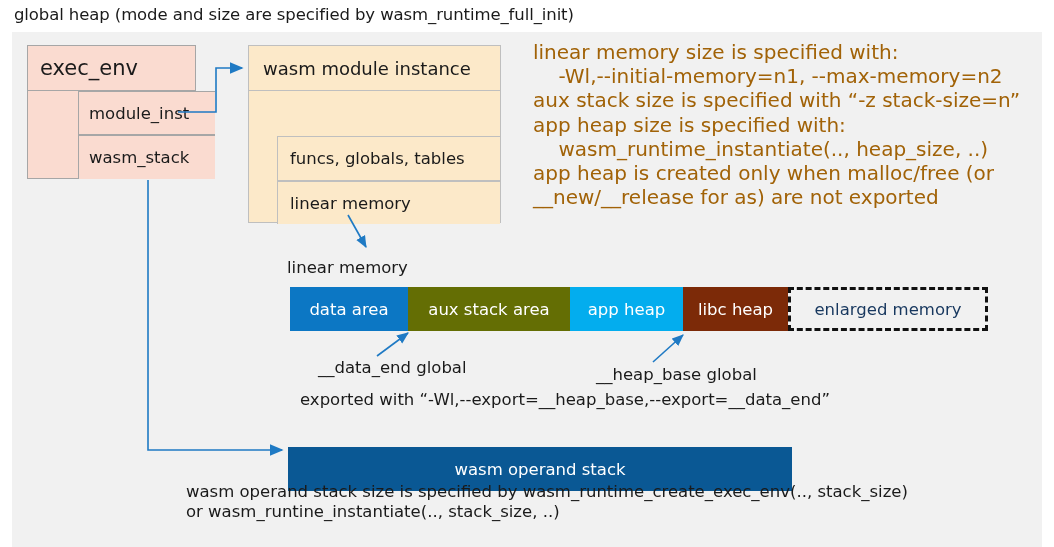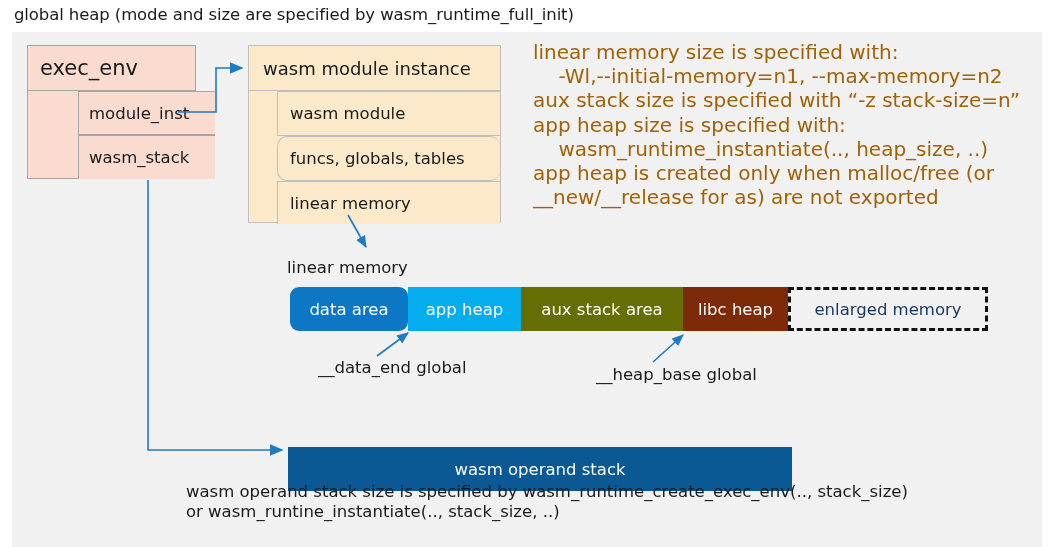--- a/index.html
+++ b/index.html
@@ -121,21 +121,21 @@
     background: #fce9c9;
     border: 1px solid #bfbfbf;
     border-right: none;
     display: flex;
     align-items: center;
     padding-left: 12px;
     font-size: 16.5px;
     color: #1a1a1a;
   }
   .wmi-field.g1 { top: 45px; }
-  .wmi-field.g2 { top: 90px; border-radius: 10px; }
+  .wmi-field.g2 { top: 90px; }
   .wmi-field.g3 { top: 135px; height: 43px; border-bottom: none; }
 
   
   .notes {
     position: absolute;
     left: 533px;
     top: 40px;
     width: 500px;
     font-size: 20px;
     line-height: 24.2px;
@@ -232,44 +232,44 @@
   <div class="title">global heap (mode and size are specified by wasm_runtime_full_init)</div>
 
   <div class="box execenv-outer" style="background: rgb(250, 219, 208);">
     <div class="execenv-header">exec_env</div>
     <div class="execenv-field f1" style="background: rgb(250, 219, 208);">module_inst</div>
     <div class="execenv-field f2" style="background: rgb(250, 219, 208);">wasm_stack</div>
   </div>
 
   <div class="box wmi-outer" style="background: rgb(252, 233, 201);">
     <div class="wmi-header">wasm module instance</div>
-    <div class="wmi-field g1" style="background: rgb(252, 233, 201);">wasm module</div>
     <div class="wmi-field g2" style="background: rgb(252, 233, 201);">funcs, globals, tables</div>
     <div class="wmi-field g3" style="background: rgb(252, 233, 201);">linear memory</div>
   </div>
 
   <div class="notes">linear memory size is specified with:
     -Wl,--initial-memory=n1, --max-memory=n2
 aux stack size is specified with “-z stack-size=n”
 app heap size is specified with:
     wasm_runtime_instantiate(.., heap_size, ..)
 app heap is created only when malloc/free (or
 __new/__release for as) are not exported</div>
 
   <div class="lm-label">linear memory</div>
   <div class="membar">
-      <div class="seg" style="width: 118px; background: rgb(12, 119, 196); color: rgb(255, 255, 255); border-radius: 9px;">data area</div>
+      <div class="seg" style="width: 118px; background: rgb(12, 119, 196); color: rgb(255, 255, 255);">data area</div>
+      <div class="seg" style="width: 162px; background: rgb(100, 110, 4); color: rgb(255, 255, 255);">aux stack area</div>
       <div class="seg" style="width: 113px; background: rgb(3, 173, 238); color: rgb(255, 255, 255);">app heap</div>
-      <div class="seg" style="width: 162px; background: rgb(100, 110, 4); color: rgb(255, 255, 255);">aux stack area</div>
       <div class="seg" style="width: 105px; background: rgb(124, 42, 8); color: rgb(255, 255, 255);">libc heap</div>
       <div class="seg dashed" style="width: 200px; color: rgb(23, 55, 94);">enlarged memory</div>
     </div>
 
   <div class="ann ann-data-end">__data_end global</div>
   <div class="ann ann-heap-base">__heap_base global</div>
+  <div class="ann ann-exported">exported with “-Wl,--export=__heap_base,--export=__data_end”</div>
 
   <div class="opstack" style="background: rgb(10, 88, 148);">wasm operand stack</div>
   <div class="bottom-note">wasm operand stack size is specified by wasm_runtime_create_exec_env(.., stack_size)
 or wasm_runtine_instantiate(.., stack_size, ..)</div>
 
   <svg class="wires">
     <defs>
       <marker id="ah" markerWidth="9" markerHeight="9" refX="7.5" refY="4" orient="auto">
         <path d="M0,0.4 L8.5,4 L0,7.6 Z" fill="#1f7ac4"></path>
       </marker>

